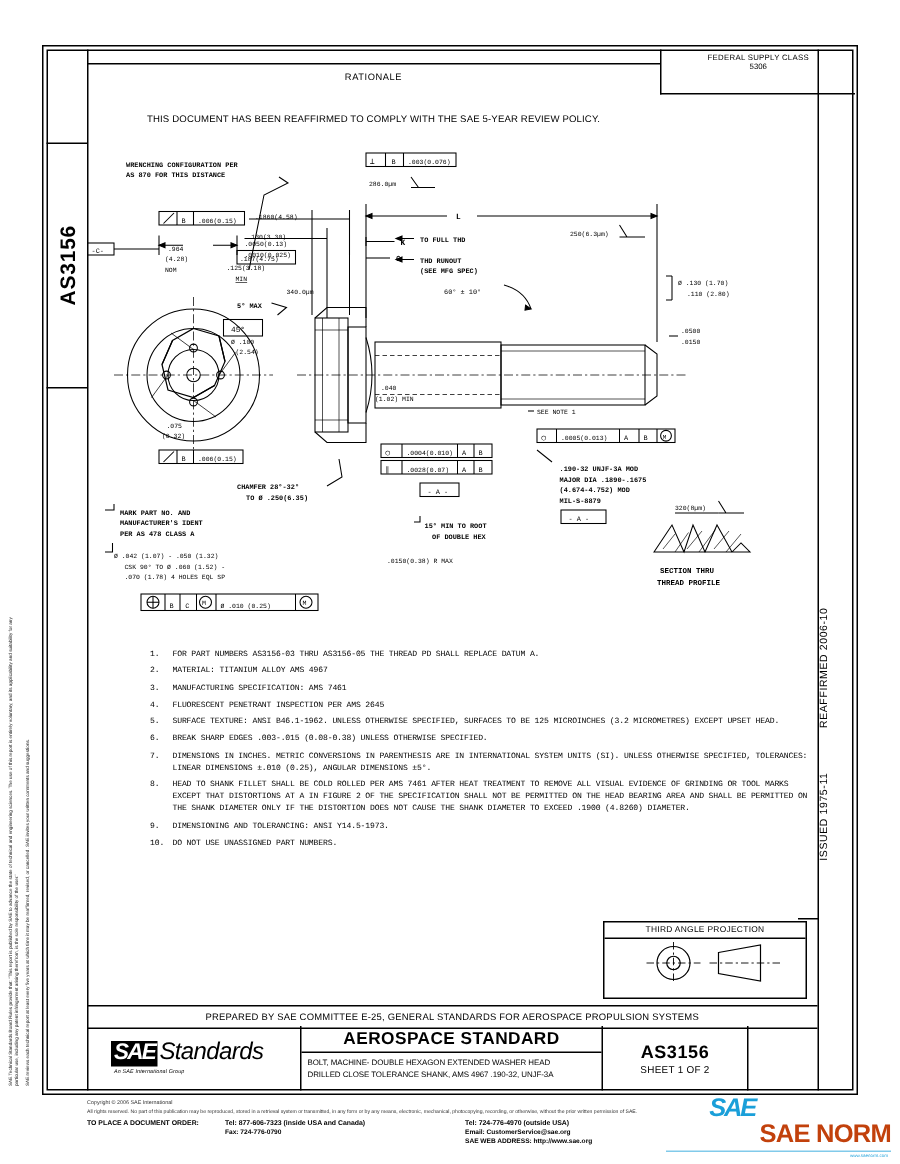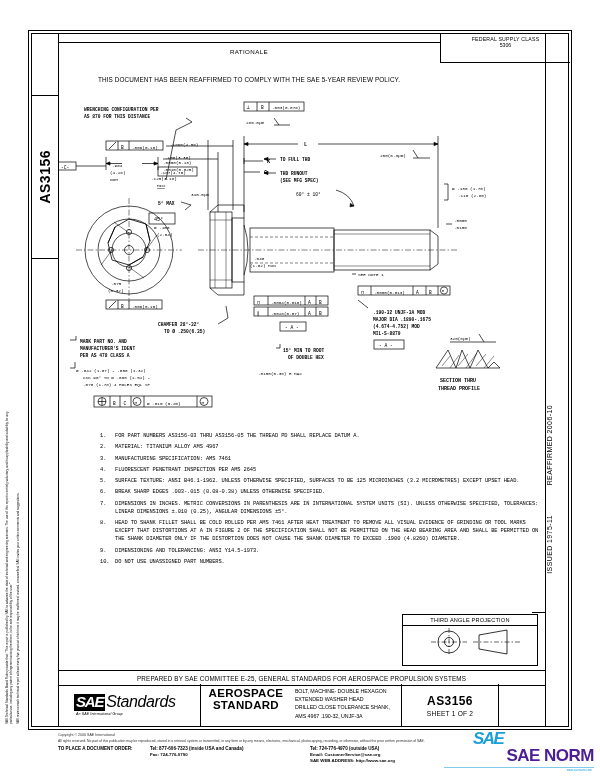--- a/index.html
+++ b/index.html
@@ -66,21 +66,21 @@
   #tap-title{font-size:5.6px;text-align:center;padding-top:2px;letter-spacing:.2px;}
   #tap-line{width:100%;height:1px;background:#000;margin-top:2px;}
 
   
   #prep-band{left:58px;top:670px;width:487px;height:14px;border-top:1px solid #000;
              border-bottom:1px solid #000;display:flex;align-items:center;justify-content:center;}
   #prep-band span{font-size:6.3px;letter-spacing:.15px;}
 
   #tb{left:58px;top:684px;width:487px;height:43px;display:flex;}
   #tb-logo{width:142px;border-right:1px solid #000;position:relative;}
-  #tb-desc{width:200px;border-right:1px solid #000;display:flex;flex-direction:row;}
+  #tb-desc{width:200px;border-right:1px solid #000;display:flex;flex-direction:column;}
   #tb-num{width:96px;border-right:1px solid #000;display:flex;flex-direction:column;
           align-items:center;justify-content:center;}
   #tb-blank{flex:1;}
 
   #as-title{font-size:11.5px;font-weight:bold;text-align:center;letter-spacing:.3px;
             padding-top:3px;padding-bottom:2px;border-bottom:1px solid #000;}
   #as-desc{font-size:5.3px;line-height:1.55;padding:3px 4px 0 4px;letter-spacing:-.05px;}
   #doc-no{font-size:12px;font-weight:bold;letter-spacing:.4px;}
   #sheet-no{font-size:6.6px;margin-top:2px;letter-spacing:.2px;}
 
@@ -101,21 +101,21 @@
   #f-order .c2{flex:1;}
   .f-sub{display:flex;font-size:4.4px;margin-top:1px;font-weight:bold;}
   .f-sub .lbl{width:92px;flex:none;}
   .f-sub .c1{width:160px;}
   .f-sub .c2{flex:1;}
 
   
   #wm{position:absolute;right:6px;bottom:10px;display:flex;align-items:center;}
   #wm-badge{font-weight:bold;font-style:italic;font-size:17px;color:#1a9fd9;
             letter-spacing:-1.5px;}
-  #wm-text{font-weight:bold;font-size:17px;color:#4c1d95;letter-spacing:-.5px;margin-left:3px;margin-top:35px;}
+  #wm-text{font-weight:bold;font-size:17px;color:#c2410c;letter-spacing:-.5px;margin-left:3px;margin-top:35px;}
   #wm-sub{position:absolute;right:8px;bottom:4px;font-size:3px;color:#1a9fd9;}
   #wm-rule{position:absolute;right:6px;bottom:8px;width:150px;height:1px;background:#1a9fd9;opacity:.55;}
 </style>
 </head>
 <body>
 
 <div class="sheet">
 
   <div class="disclaimer" id="disc-a">SAE Technical Standards Board Rules provide that: “This report is published by SAE to advance the state of technical and engineering sciences. The use of this report is entirely voluntary, and its applicability and suitability for any particular use, including any patent infringement arising therefrom, is the sole responsibility of the user.”</div>
   <div class="disclaimer" id="disc-b">SAE reviews each technical report at least every five years at which time it may be reaffirmed, revised, or cancelled. SAE invites your written comments and suggestions.</div>

